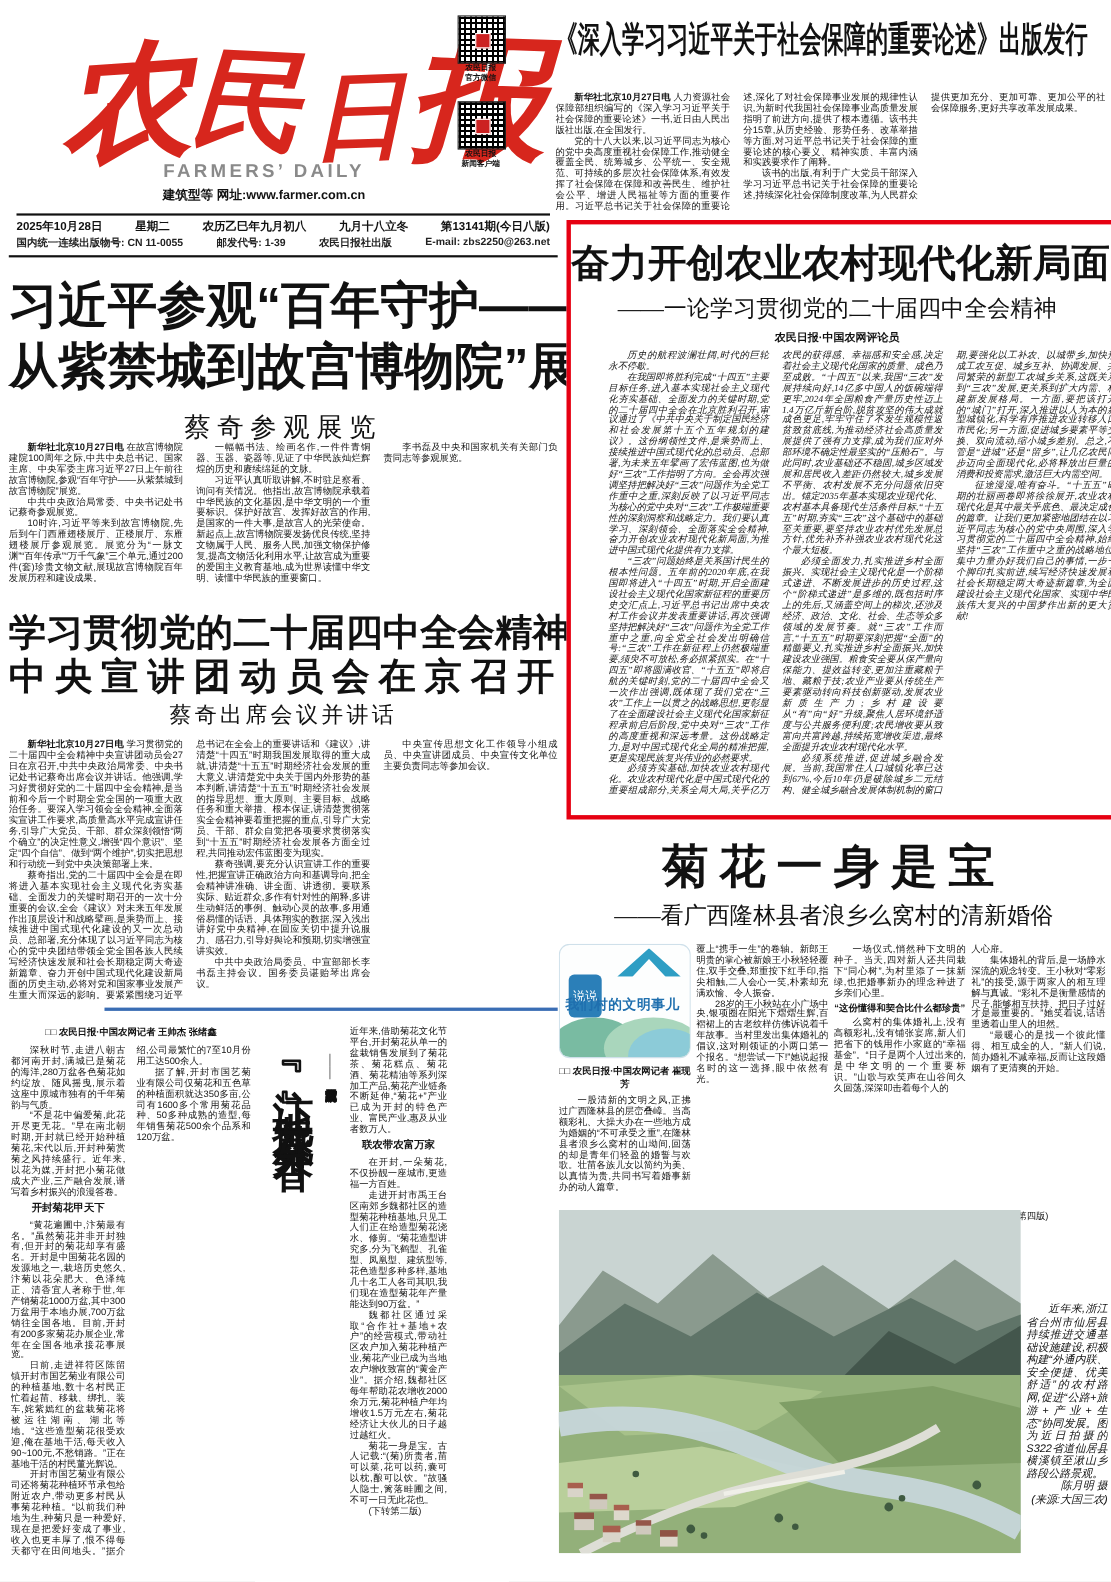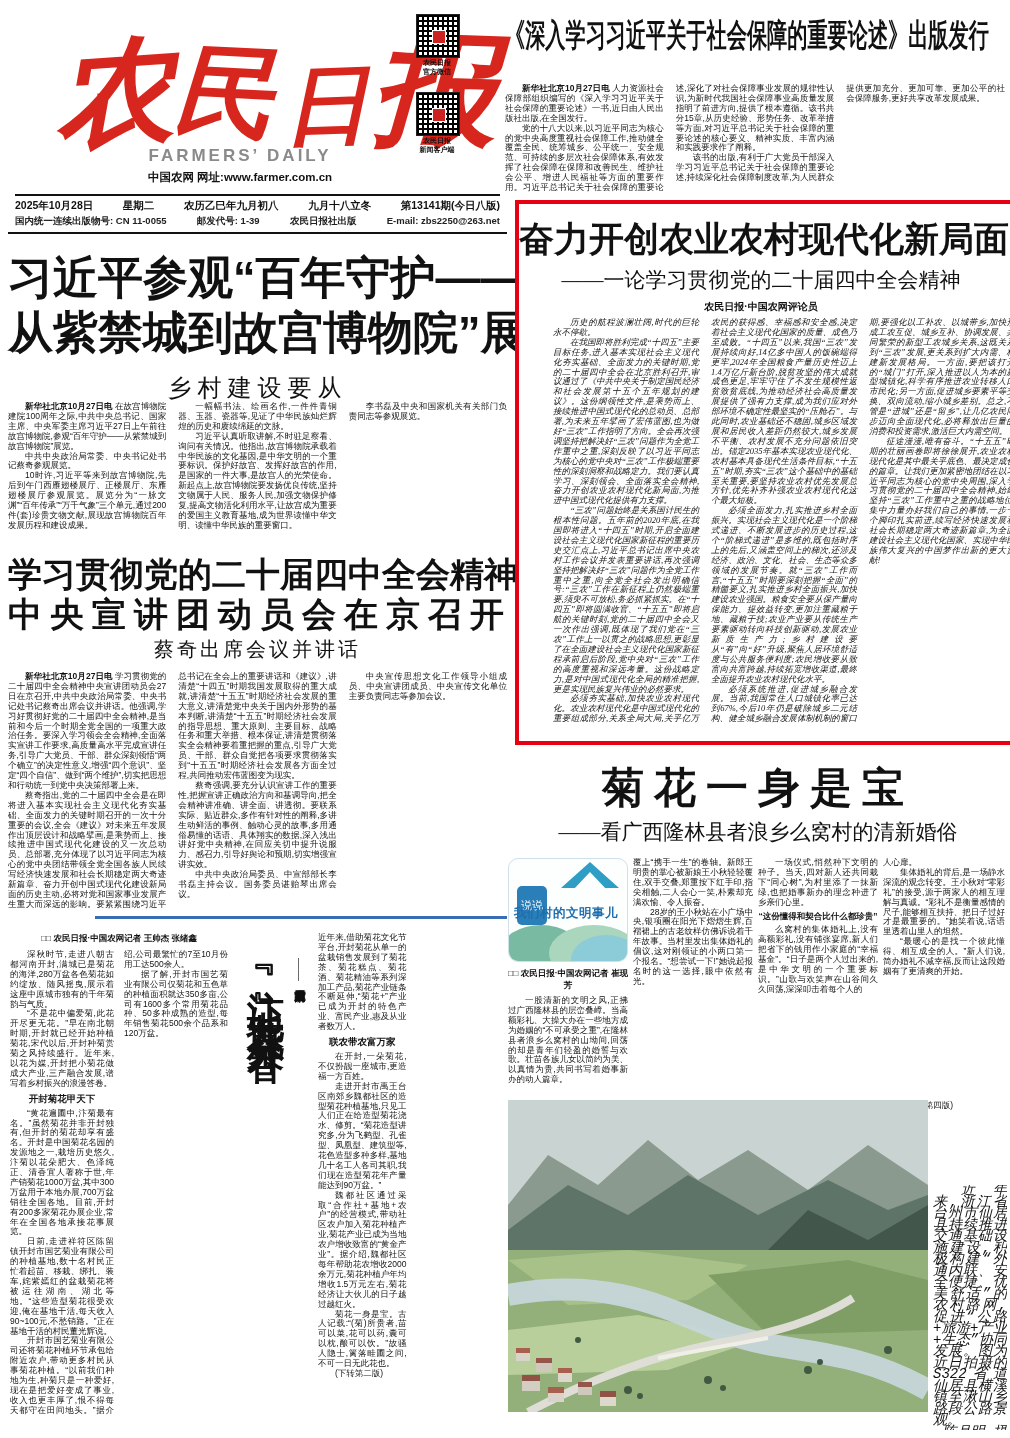--- a/index.html
+++ b/index.html
@@ -50,37 +50,37 @@
               clip-path:polygon(0 100%,50% 0,100% 100%,76% 100%,50% 38%,24% 100%);}
   .logo .shuo{position:absolute;top:27px;left:8px;background:#2b7fb8;color:#fff;border-radius:5px;
               padding:12px 4px;font-size:11px;font-weight:normal;}
   .logo .lname{position:absolute;top:46px;left:5px;font-size:12.5px;font-weight:900;color:#1f6fae;letter-spacing:.5px;}
   .logo .hill1{position:absolute;bottom:-16px;left:-8px;width:80px;height:52px;border-radius:50%;background:#79bba2;}
   .logo .hill2{position:absolute;bottom:-20px;left:40px;width:90px;height:56px;border-radius:50%;background:#a9d6bc;}
   .logo .hill3{position:absolute;bottom:-24px;right:-14px;width:70px;height:50px;border-radius:50%;background:#8ccbd8;}
   .byline{font-size:8.5px;font-weight:bold;text-align:center;}
   .quote-sub{font-weight:bold;text-align:center;text-indent:0 !important;margin:4px 0 !important;}
   .turn{text-align:left;font-size:8.5px;}
-  .caption{font-size:14px;line-height:11.5px;text-align:justify;font-family:Liberation Mono, monospace;font-style:italic;}
+  .caption{font-size:10px;line-height:11.5px;text-align:justify;font-family:Liberation Sans, sans-serif;font-style:italic;}
   .caption p{margin:0;text-indent:2em;}
   .caption .credit{text-align:right;text-indent:0;}
 </style>
 </head>
 <body>
 
 <div class="page">
 
   <div class="abs mast-title" style="left:55px;top:8px;width:370px;height:145px;">
     <span class="mc0">农</span>
     <span class="mc1">民</span>
     <span class="mc2">日</span>
     <span class="mc3">报</span>
   </div>
   <div class="abs mast-en" style="left:115px;top:146px;width:250px;">FARMERS’ DAILY</div>
-  <div class="abs mast-site" style="left:110px;top:170px;width:260px;">中国农网    网址:www.farmer.com.cn</div>
+  <div class="abs mast-site" style="left:110px;top:170px;width:260px;">建筑型等    网址:www.farmer.com.cn</div>
 
   <div class="abs" style="left:416px;top:14px;">
       <div class="qr"></div>
     </div>
   <div class="abs qr-label" style="left:408px;top:59px;">
     <div>农民日报</div>
     <div>官方微信</div>
   </div>
   <div class="abs" style="left:416px;top:92px;">
       <div class="qr"></div>
@@ -108,21 +108,21 @@
   <div class="abs hl-serif-big nowrap" style="left:505px;top:14px;font-size:32px;transform:scaleX(0.63);transform-origin:left top;">《深入学习习近平关于社会保障的重要论述》出版发行</div>
   <div class="abs body-text cols3" style="left:505px;top:84px;width:500px;height:112px;">
     <p><b class="lead">新华社北京10月27日电</b><span> 人力资源社会保障部组织编写的《深入学习习近平关于社会保障的重要论述》一书,近日由人民出版社出版,在全国发行。</span></p>
     <p>党的十八大以来,以习近平同志为核心的党中央高度重视社会保障工作,推动健全覆盖全民、统筹城乡、公平统一、安全规范、可持续的多层次社会保障体系,有效发挥了社会保障在保障和改善民生、维护社会公平、增进人民福祉等方面的重要作用。习近平总书记关于社会保障的重要论述,深化了对社会保障事业发展的规律性认识,为新时代我国社会保障事业高质量发展指明了前进方向,提供了根本遵循。该书共分15章,从历史经验、形势任务、改革举措等方面,对习近平总书记关于社会保障的重要论述的核心要义、精神实质、丰富内涵和实践要求作了阐释。</p>
     <p>该书的出版,有利于广大党员干部深入学习习近平总书记关于社会保障的重要论述,持续深化社会保障制度改革,为人民群众提供更加充分、更加可靠、更加公平的社会保障服务,更好共享改革发展成果。</p>
   </div>
 
   <div class="abs rule" style="left:8px;top:232px;width:499px;height:1.5px;"></div>
   <div class="abs hl-hei center nowrap" style="left:8px;top:248px;width:499px;font-size:45px;">习近平参观“百年守护——</div>
   <div class="abs hl-hei center nowrap" style="left:8px;top:303px;width:499px;font-size:45px;">从紫禁城到故宫博物院”展览</div>
-  <div class="abs serif center" style="left:8px;top:372px;width:499px;font-size:24px;letter-spacing:6px;">乡村建设要从</div>
+  <div class="abs serif center" style="left:8px;top:372px;width:499px;font-size:24px;letter-spacing:6px;">蔡奇参观展览</div>
   <div class="abs body-text cols3" style="left:8px;top:402px;width:499px;height:142px;">
     <p><b class="lead">新华社北京10月27日电</b><span> 在故宫博物院建院100周年之际,中共中央总书记、国家主席、中央军委主席习近平27日上午前往故宫博物院,参观“百年守护——从紫禁城到故宫博物院”展览。</span></p>
     <p>中共中央政治局常委、中央书记处书记蔡奇参观展览。</p>
     <p>10时许,习近平等来到故宫博物院,先后到午门西雁翅楼展厅、正楼展厅、东雁翅楼展厅参观展览。展览分为“一脉文渊”“百年传承”“万千气象”三个单元,通过200件(套)珍贵文物文献,展现故宫博物院百年发展历程和建设成果。</p>
     <p>一幅幅书法、绘画名作,一件件青铜器、玉器、瓷器等,见证了中华民族灿烂辉煌的历史和赓续绵延的文脉。</p>
     <p>习近平认真听取讲解,不时驻足察看、询问有关情况。他指出,故宫博物院承载着中华民族的文化基因,是中华文明的一个重要标识。保护好故宫、发挥好故宫的作用,是国家的一件大事,是故宫人的光荣使命。新起点上,故宫博物院要发扬优良传统,坚持文物属于人民、服务人民,加强文物保护修复,提高文物活化利用水平,让故宫成为重要的爱国主义教育基地,成为世界读懂中华文明、读懂中华民族的重要窗口。</p>
     <p>李书磊及中央和国家机关有关部门负责同志等参观展览。</p>
   </div>
 
   <div class="abs hl-hei center nowrap" style="left:8px;top:552px;width:499px;font-size:34px;">学习贯彻党的二十届四中全会精神</div>

